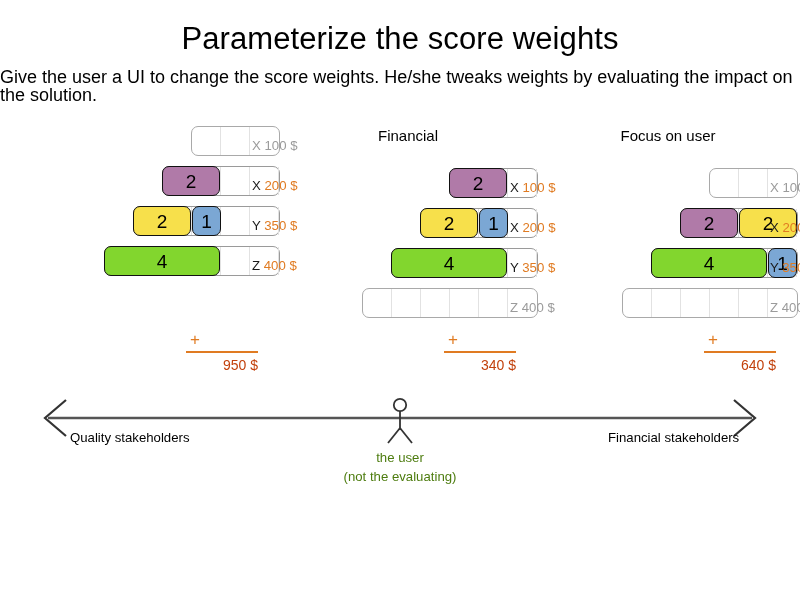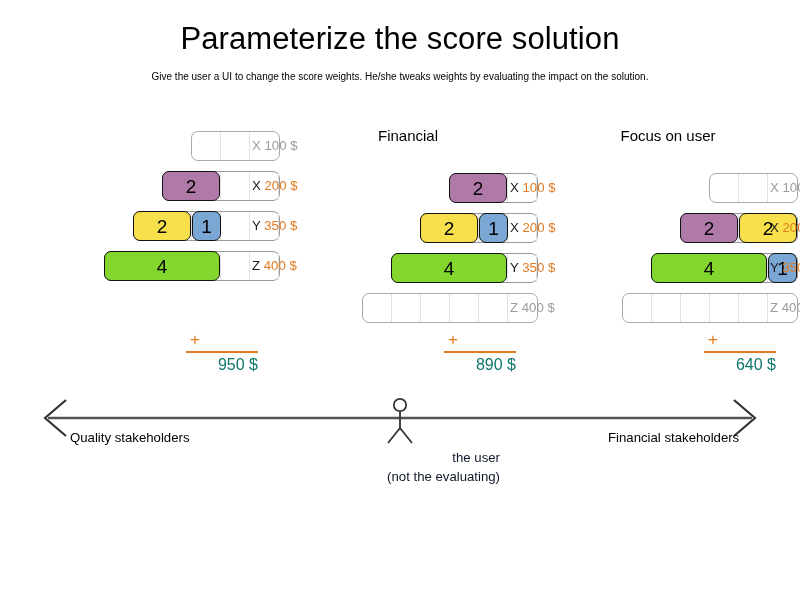--- a/index.html
+++ b/index.html
@@ -27,22 +27,22 @@
     font-weight: normal;
     line-height: 42px;
     letter-spacing: 0.1px;
     color: #000;
   }
   #page-subtitle {
     position: absolute;
     top: 68px;
     left: 0;
     width: 800px;
-    text-align: center;
-    font-size: 10px;
+    text-align: left;
+    font-size: 18px;
     line-height: 18px;
     color: #000;
   }
 
   
   .scenario {
     position: absolute;
     top: 126px;
     width: 260px;
   }
@@ -58,21 +58,21 @@
     color: #000;
     margin-bottom: 22px;
   }
 
   .rows { position: relative; }
 
   .weight-row {
     position: relative;
     height: 40px;
     display: flex;
-    align-items: center;
+    align-items: flex-start;
     justify-content: flex-end;
   }
 
   
   .bar {
     display: flex;
     height: 30px;
     border-radius: 7px;
     position: relative;
     box-sizing: border-box;
@@ -153,23 +153,23 @@
     margin-top: 5px;
     height: 1.6px;
     background: #e07b22;
     width: 72px;
     margin-left: 6px;
   }
   .total-value {
     margin-top: 3px;
     text-align: right;
     padding-right: 2px;
-    font-size: 16px;
+    font-size: 14px;
     line-height: 18px;
-    color: #0f766e;
+    color: #c2410c;
     width: 78px;
     margin-left: 0;
   }
 
   
   #spectrum {
     position: absolute;
     left: 0;
     top: 396px;
     width: 716px;
@@ -187,30 +187,30 @@
     color: #000;
     white-space: nowrap;
   }
   #label-left  { left: 70px;  top: 33px; }
   #label-right { left: 608px; top: 33px; }
   #user-caption {
     position: absolute;
     left: 300px;
     top: 52px;
     width: 200px;
-    text-align: right;
+    text-align: center;
     font-size: 13.2px;
     line-height: 19px;
-    color: #0f172a;
+    color: #4d7c0f;
   }
 </style>
 </head>
 <body>
 
-<div id="page-title">Parameterize the score solution</div>
+<div id="page-title">Parameterize the score weights</div>
 <div id="page-subtitle">Give the user a UI to change the score weights. He/she tweaks weights by evaluating the impact on the solution.</div>
 
 <div class="scenario" id="scenario-0">
   <div class="rows">
       <div class="weight-row">
         <div class="bar empty-bar" style="width: 89px;">
           <div class="cell"></div>
           <div class="cell"></div>
           <div class="cell"></div>
         </div>
@@ -312,21 +312,21 @@
           <div class="cell"></div>
           <div class="cell"></div>
           <div class="cell"></div>
         </div>
         <div class="row-label muted"><span class="letter">Z </span><span class="price">400 $</span></div>
       </div>
     </div>
   <div class="total-block">
     <div class="total-plus">+</div>
     <div class="total-rule"></div>
-    <div class="total-value">890 $</div>
+    <div class="total-value">340 $</div>
   </div>
 </div>
 
 <div class="scenario" id="scenario-2">
   <div class="scenario-title">Focus on user</div>
   <div class="rows">
       <div class="weight-row">
         <div class="bar empty-bar" style="width: 89px;">
           <div class="cell"></div>
           <div class="cell"></div>

